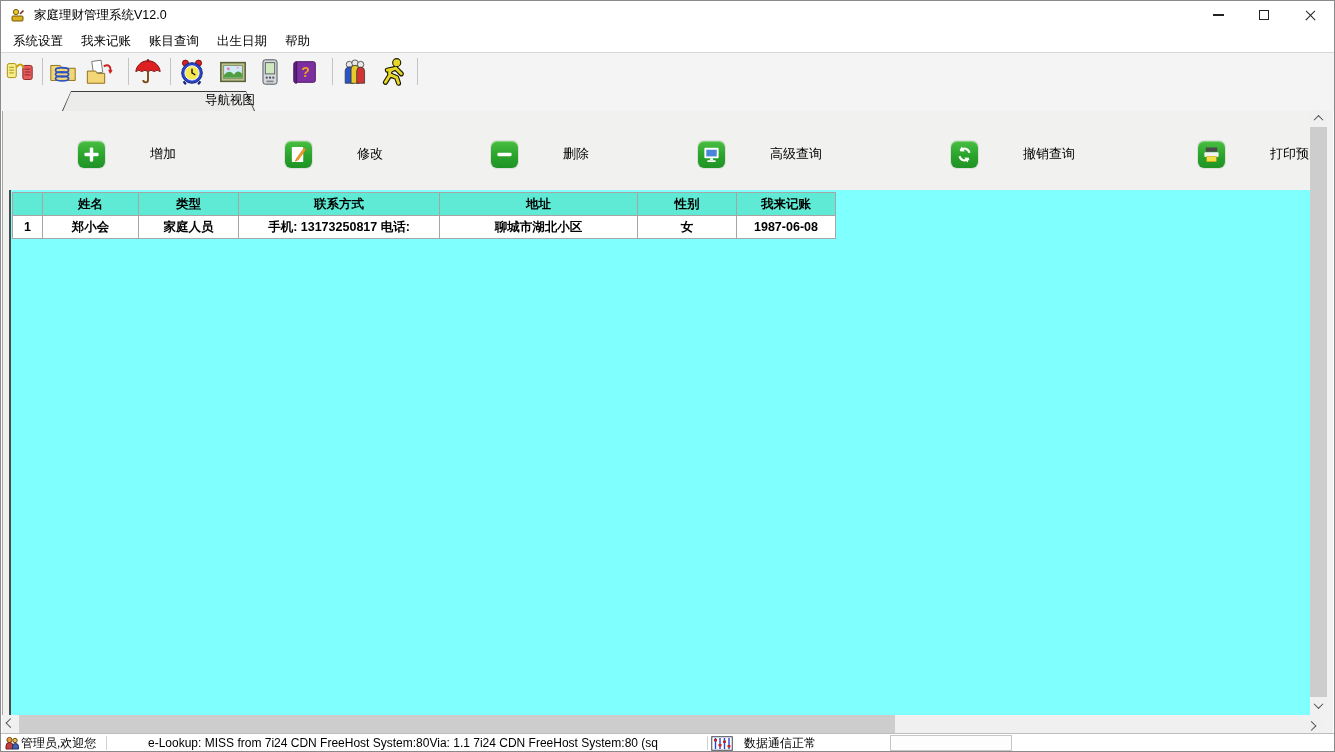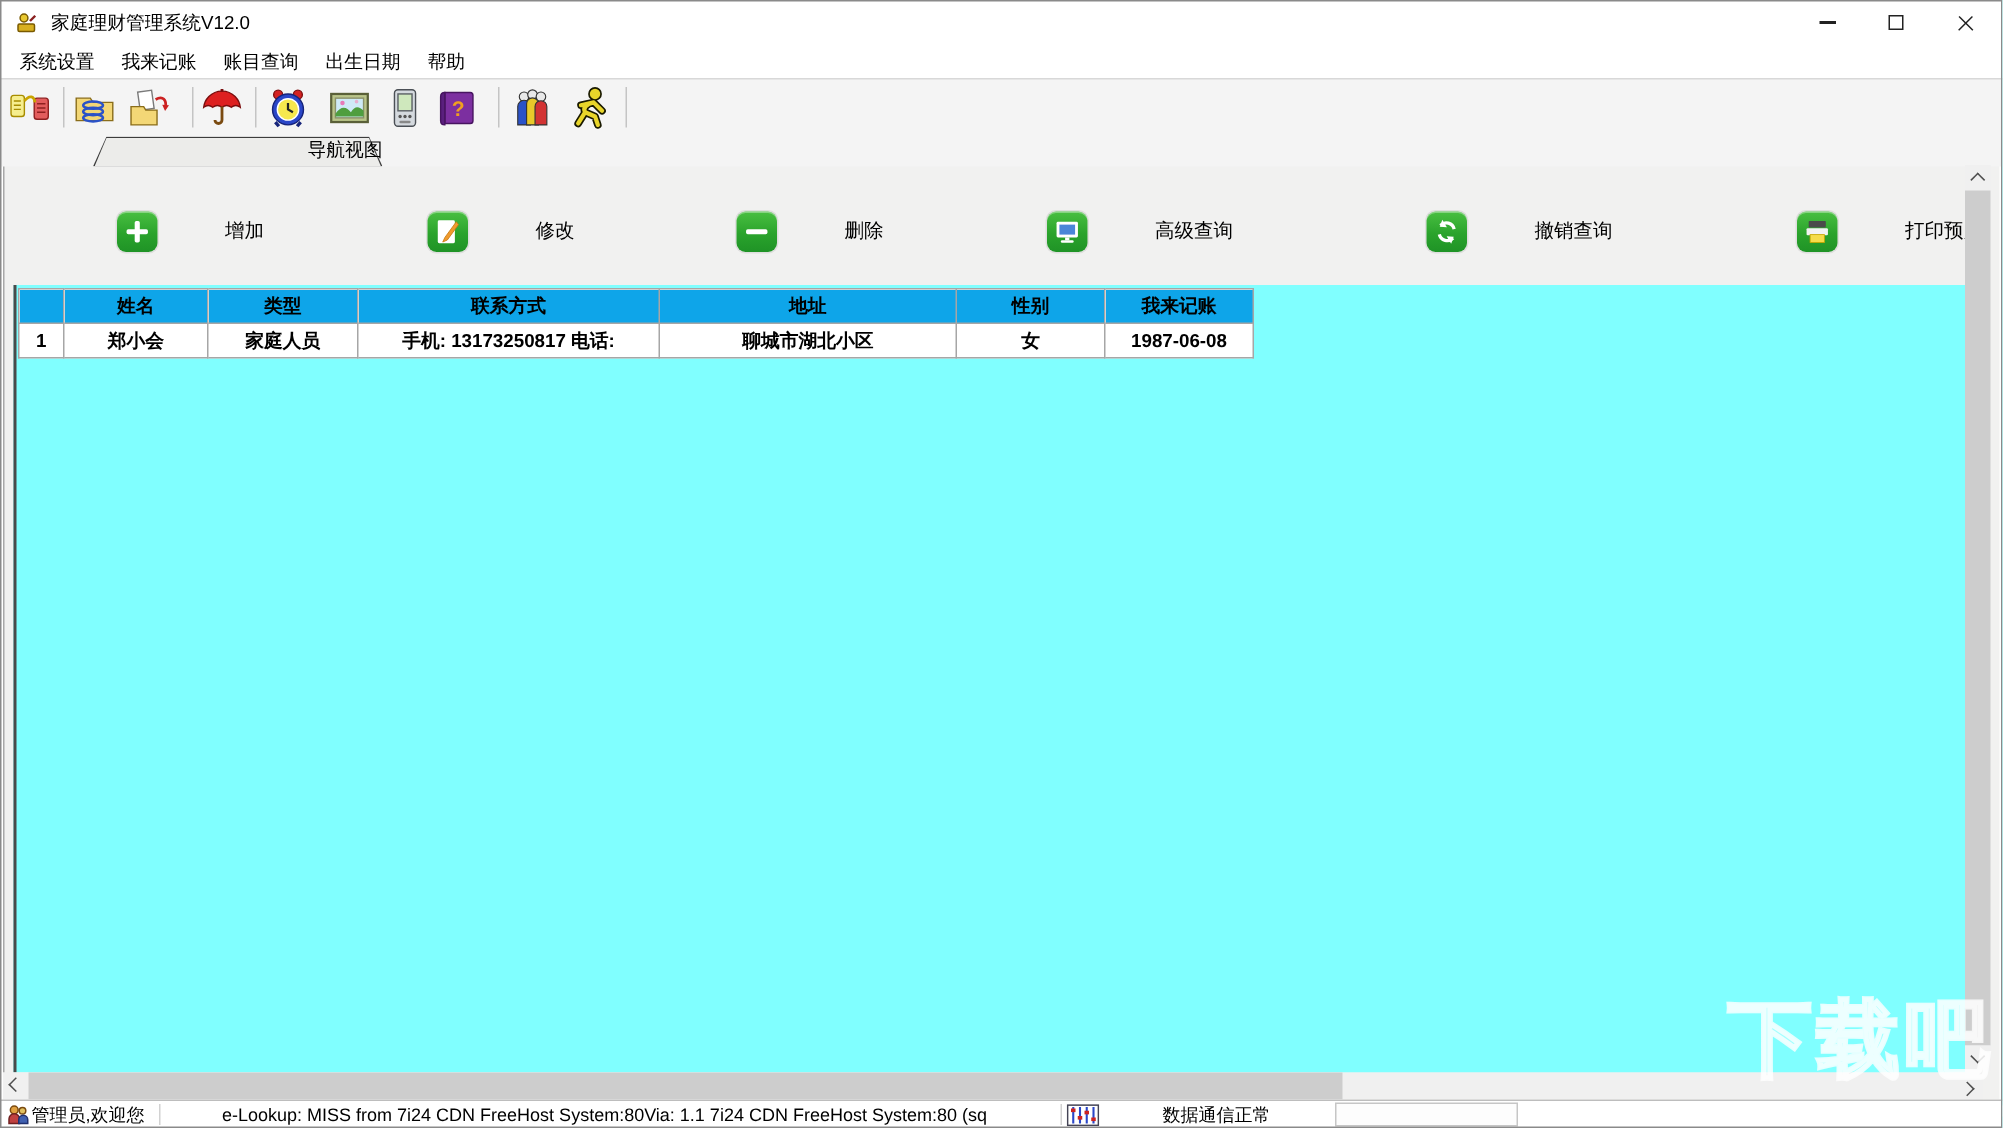--- a/index.html
+++ b/index.html
@@ -52,21 +52,21 @@
   .g-icon { width:27px; height:27px; border-radius:6px; flex:0 0 27px;
     background:linear-gradient(180deg,#49bf41 0%,#2aa32c 55%,#1f9326 100%);
     box-shadow:inset 0 1px 0 rgba(255,255,255,.35), 0 0 0 1px rgba(0,0,0,.08);
     display:grid; place-items:center; }
   .g-icon svg { width:19px; height:19px; }
 
   
   .grid { position:absolute; left:9px; top:190px; width:1301px; height:525px; background:#80ffff; border-left:2px solid #4a4a4a; }
   .datatable { position:absolute; left:12px; top:192px; border-collapse:collapse; table-layout:fixed; background:#fff; font-size:12.5px; }
   .datatable th,.datatable td { border:1px solid #a6a6a6; height:23px; text-align:center; padding:0 2px; overflow:hidden; white-space:nowrap; font-weight:bold; }
-  .datatable thead th { background:#0ea5e9; }
+  .datatable thead th { background:#5eead4; }
   .datatable { border:1px solid #8a8a8a; }
   .bold { font-weight:bold !important; }
 
   
   .vscroll { position:absolute; left:1310px; top:110px; width:17px; height:604px; background:#f0f0f0; }
   .vs-btn { position:absolute; left:0; width:17px; height:17px; display:grid; place-items:center; background:#f0f0f0; }
   .vs-thumb { position:absolute; left:0; top:17px; width:17px; height:570px; background:#cdcdcd; }
   .hscroll { position:absolute; left:2px; top:715px; width:1320px; height:18px; background:#f0f0f0; }
   .hs-btn { position:absolute; top:0; width:17px; height:18px; display:grid; place-items:center; background:#f0f0f0; }
   .hs-thumb { position:absolute; left:17px; top:0; width:876px; height:18px; background:#cdcdcd; }
@@ -76,21 +76,21 @@
   .chev.left  { transform:rotate(-45deg) translate(1px,-1px); }
   .chev.right { transform:rotate(135deg) translate(1px,-1px); }
 
   
   .statusbar { position:absolute; left:0; top:733px; width:1335px; height:19px; background:#fff; border-top:1px solid #bdbdbd; font-size:12px; }
   .sb-usericon { position:absolute; left:4px; top:1px; width:16px; height:16px; }
   .sb-user { position:absolute; left:21px; top:0; line-height:18px; }
   .sb-sep { position:absolute; top:2px; width:1px; height:14px; background:#d2d2d2; }
   .sb-cdn { position:absolute; left:148px; top:0; width:558px; line-height:18px; overflow:hidden; white-space:nowrap; }
   .sb-neticon { position:absolute; left:711px; top:2px; width:22px; height:15px; }
-  .sb-comm { position:absolute; left:744px; top:0; line-height:18px;margin-left:31px; }
+  .sb-comm { position:absolute; left:744px; top:0; line-height:18px; }
   .sb-box { position:absolute; left:890px; top:1px; width:122px; height:16px; border:1px solid #c6c6c6; background:#fdfdfd; }
 
   
   .watermark { position:absolute; inset:0; pointer-events:none; z-index:30; }
   .wm-big { position:absolute; left:1152px; top:656px; font-size:56px; font-weight:bold; letter-spacing:3px;
     color:rgba(255,255,255,0.28); -webkit-text-stroke:2px rgba(255,255,255,0.8); }
   .wm-url { position:absolute; left:1234px; top:733px; font-size:12.5px; font-weight:bold;
     color:rgba(255,255,255,0.55); -webkit-text-stroke:0.7px rgba(255,255,255,0.9); }
 </style>
 </head>
@@ -370,17 +370,16 @@
         <rect x="7.5" y="8" width="3" height="2.4" fill="#c22"></rect>
         <rect x="12" y="4.5" width="3" height="2.4" fill="#c22"></rect>
         <rect x="16.5" y="9" width="3" height="2.4" fill="#c22"></rect>
       </svg>
   </span>
   <span class="sb-comm">数据通信正常</span>
   <div class="sb-box"></div>
 </div>
 
 <div class="watermark">
-  <div class="wm-big">下载吧</div>
   <div class="wm-url">www.xiazaiba.com</div>
 </div>
 
 <div class="win-border"></div>
 
 </body></html>

